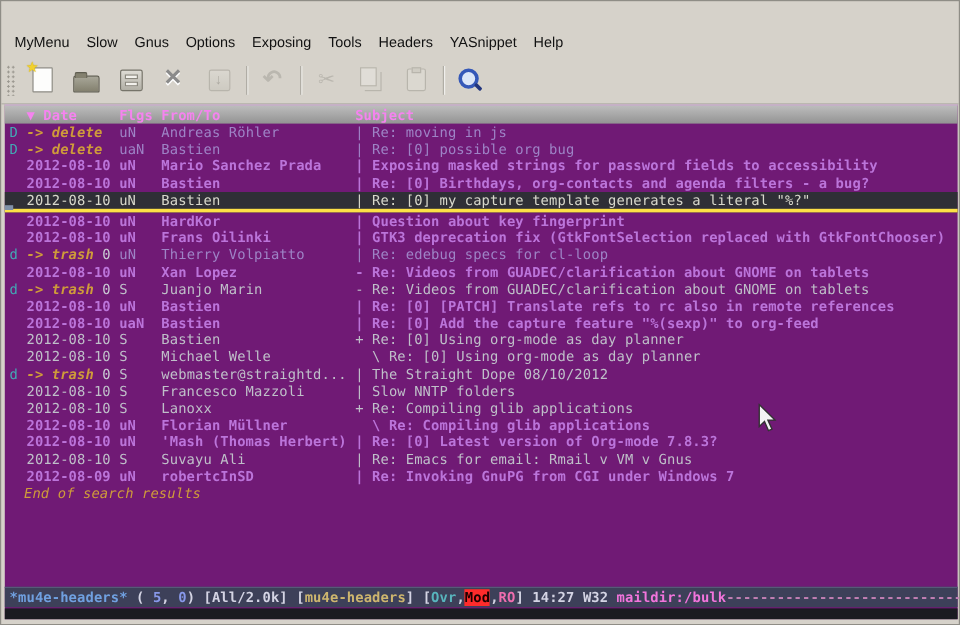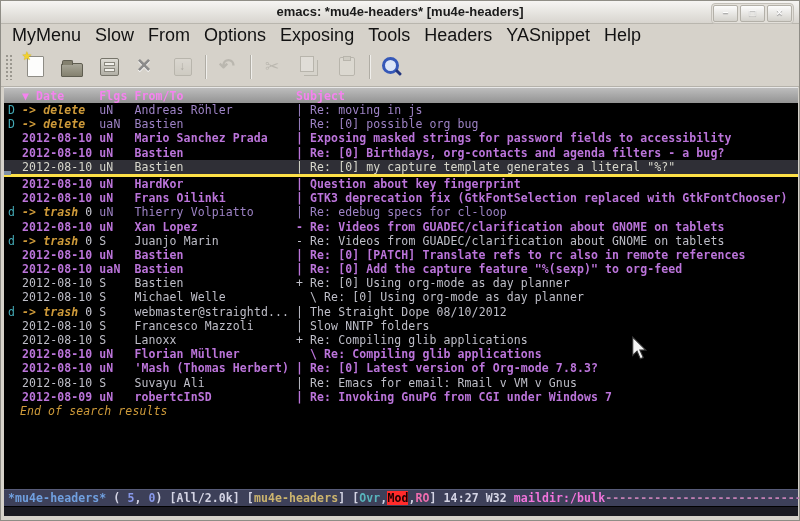--- a/index.html
+++ b/index.html
@@ -4,21 +4,21 @@
 <style>
   html,body{margin:0;padding:0;background:#555;}
   .frame{position:relative;width:800px;height:521px;background:#d6d2ca;border:1px solid #8f8d86;box-sizing:border-box;overflow:hidden;font-family:"Liberation Sans",sans-serif;}
   
   .titlebar{position:absolute;left:0;top:0;width:100%;height:22px;background:linear-gradient(#f6f5f3,#d8d5cf);border-bottom:1px solid #b9b6ae;}
   .title{display:block;text-align:center;line-height:22px;font-size:13px;font-weight:bold;color:#1a1a1a;}
   .winbtns{position:absolute;right:5px;top:2px;display:flex;gap:2px;background:#e3e0da;border:1px solid #c2bfb8;border-radius:4px;padding:1px;}
   .winbtn{width:23px;height:15px;border:1px solid #b3b0a8;border-radius:2px;background:linear-gradient(#fcfcfc,#d4d2cc);color:#fff;text-shadow:0 1px 1px #8a8a8a;font-size:10px;font-weight:bold;text-align:center;line-height:14px;cursor:default;}
   
   .menubar{position:absolute;left:0;top:22px;width:100%;height:24px;line-height:24px;padding-left:4px;box-sizing:border-box;}
-  .menu-item{display:inline-block;padding:0 7px;font-size:18px;color:#121212;}
+  .menu-item{display:inline-block;padding:0 7px;font-size:12px;color:#121212;}
   
   .toolbar{position:absolute;left:0;top:46px;width:100%;height:40px;display:flex;align-items:center;gap:7px;padding-left:4px;box-sizing:border-box;border-bottom:1px solid #b5b2aa;}
   .grip{width:8px;height:26px;background-image:radial-gradient(#9a978f 32%,transparent 36%);background-size:4px 4px;}
   .tool{width:30px;height:30px;border:none;background:transparent;display:inline-flex;align-items:center;justify-content:center;padding:0;}
   .tool.dis{opacity:.38;}
   .tsep{width:1px;height:24px;background:#b0ada5;box-shadow:1px 0 0 #f0efec;}
   .ic{position:relative;display:inline-block;}
   .i-new-file{width:15px;height:19px;background:#fdfdfc;border:1px solid #8e8c85;border-radius:1px;}
   .i-new-file::after{content:"★";position:absolute;left:-6px;top:-8px;font-size:12px;color:#f2d12e;text-shadow:0 0 1px #b89a00;}
   .i-open-folder{width:20px;height:12px;background:linear-gradient(#a8a698,#84816f);border:1px solid #5f5d50;border-radius:2px 2px 1px 1px;margin-top:6px;}
@@ -35,21 +35,21 @@
   .i-undo::before{content:"↶";position:absolute;left:1px;top:-3px;font-size:19px;font-weight:bold;color:#8f8d85;}
   .i-cut{width:20px;height:20px;}
   .i-cut::before{content:"✂";position:absolute;left:2px;top:-1px;font-size:17px;color:#8f8d85;}
   .i-copy{width:12px;height:14px;background:#f2f1ec;border:1px solid #8a887e;box-shadow:3px 3px 0 0 #d8d6cf,4px 4px 0 0 #8a887e;margin:-3px 3px 3px -3px;}
   .i-paste{width:14px;height:17px;background:#e5e3dc;border:1px solid #8a887e;border-radius:2px;}
   .i-paste::before{content:"";position:absolute;left:3px;top:-2px;width:6px;height:3px;background:#c5c3ba;border:1px solid #8a887e;}
   .i-search{width:22px;height:22px;}
   .i-search::before{content:"";position:absolute;left:1px;top:1px;width:11px;height:11px;border:3px solid #3558b8;border-radius:50%;background:#dce6f8;}
   .i-search::after{content:"";position:absolute;left:14px;top:15px;width:7px;height:3px;background:#22357e;transform:rotate(45deg);border-radius:1px;}
   
-  .emacs-area{position:absolute;left:3px;top:86px;width:794px;height:429px;background:#000000;}
+  .emacs-area{position:absolute;left:3px;top:86px;width:794px;height:429px;background:#701a75;}
   .mono{font-family:"DejaVu Sans Mono","Liberation Mono",monospace;font-size:11.5px;letter-spacing:0.1px;white-space:pre;}
   .headerline{height:16px;line-height:16px;background:linear-gradient(#bdbdbd,#939393);color:#f583ef;font-weight:bold;padding-left:4px;border-top:1px solid #e8e8e8;box-sizing:border-box;}
   .rows{padding-left:4px;}
   .row{height:14.2px;line-height:14.2px;}
   .s-unread{color:#bb74da;font-weight:bold;}
   .s-marked-unread{color:#9e83c6;}
   .s-read,.s-marked-read{color:#bfbfc9;}
   .s-current{background:#2f2f36;border-bottom:3px solid #fde047;margin-left:-4px;padding-left:4px;}
   .s-current span{color:#d8d8cc !important;font-weight:normal;}
   .mark{color:#43a9b5;}
@@ -68,30 +68,22 @@
   .ml-ro{color:#ef6daf;}
   .ml-maildir{color:#f274dc;}
   .ml-dashes{color:#c27fb4;}
   .echo{position:absolute;left:0;top:420px;width:100%;height:9px;background:#1a1a21;}
   .cursor{position:absolute;left:630px;top:335px;}
 </style>
 </head>
 <body>
 
 <div class="frame">
-  <div class="titlebar">
-    <span class="title">emacs: *mu4e-headers* [mu4e-headers]</span>
-    <div class="winbtns">
-        <span class="winbtn">–</span>
-        <span class="winbtn">□</span>
-        <span class="winbtn">×</span>
-      </div>
-  </div>
 
-  <div class="menubar"><span class="menu-item">MyMenu</span><span class="menu-item">Slow</span><span class="menu-item">From</span><span class="menu-item">Options</span><span class="menu-item">Exposing</span><span class="menu-item">Tools</span><span class="menu-item">Headers</span><span class="menu-item">YASnippet</span><span class="menu-item">Help</span></div>
+  <div class="menubar"><span class="menu-item">MyMenu</span><span class="menu-item">Slow</span><span class="menu-item">Gnus</span><span class="menu-item">Options</span><span class="menu-item">Exposing</span><span class="menu-item">Tools</span><span class="menu-item">Headers</span><span class="menu-item">YASnippet</span><span class="menu-item">Help</span></div>
 
   <div class="toolbar">
     <div class="grip"></div>
   <button class="tool">
         <span class="ic i-new-file"></span>
       </button>
       <button class="tool">
         <span class="ic i-open-folder"></span>
       </button>
       <button class="tool">

